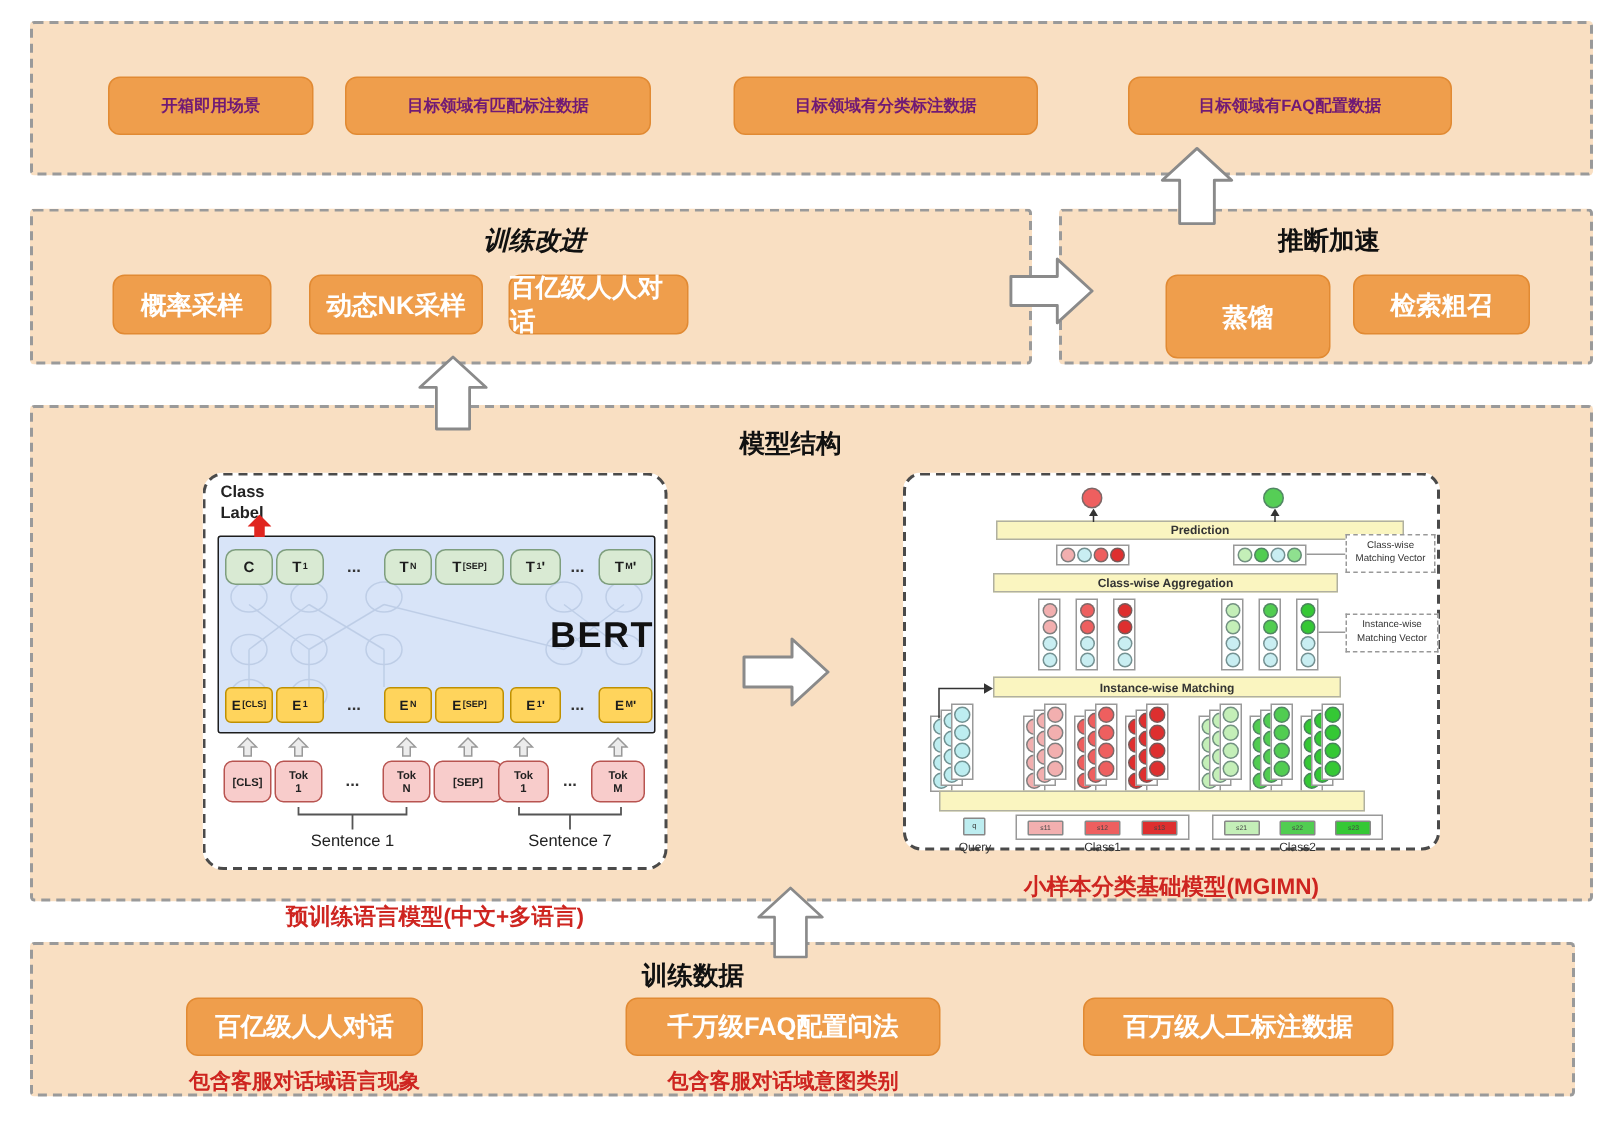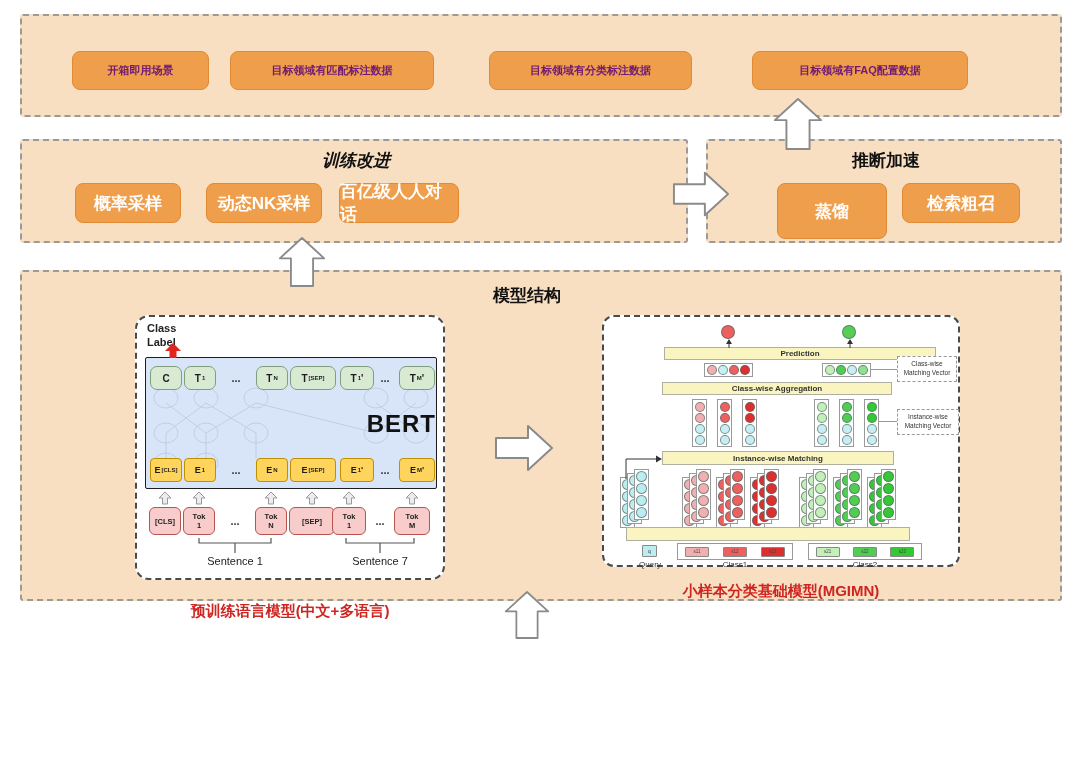--- a/index.html
+++ b/index.html
@@ -491,20 +491,34 @@
           <span class="chip" style="background: rgb(81, 205, 81);">s22</span>
           <span class="chip" style="background: rgb(53, 200, 53);">s23</span>
         </div>
       <div class="tinylbl" style="left:26px;top:243px;width:40px;">Query</div>
       <div class="tinylbl" style="left:73px;top:243px;width:116px;">Class1</div>
       <div class="tinylbl" style="left:204px;top:243px;width:114px;">Class2</div>
     </div>
     <div class="redcap" style="left:580px;top:310px;width:358px;">小样本分类基础模型(MGIMN)</div>
   </div>
 
+  <div class="panel" style="left:20px;top:628px;width:1030px;height:103px;">
+    <div class="ptitle" style="left:370px;top:9px;width:140px;">训练数据</div>
+    <div class="obtn light" style="left:102px;top:35px;width:158px;height:39px;">
+        <span>百亿级人人对话</span>
+      </div>
+    <div class="obtn light" style="left:395px;top:35px;width:210px;height:39px;">
+        <span>千万级FAQ配置问法</span>
+      </div>
+    <div class="obtn light" style="left:700px;top:35px;width:207px;height:39px;">
+        <span>百万级人工标注数据</span>
+      </div>
+    <div class="redcap small" style="left:102px;top:82px;width:158px;">包含客服对话域语言现象</div>
+    <div class="redcap small" style="left:395px;top:82px;width:210px;">包含客服对话域意图类别</div>
+  </div>
 
   <svg class="blockarrow" style="left:772px;top:97px;" width="52" height="54" viewBox="0 0 52 56">
     <polygon points="26,2 50,24 38,24 38,54 14,54 14,24 2,24" fill="#fff" stroke="#8a8a8a" stroke-width="2" stroke-linejoin="round"></polygon>
   </svg>
   <svg class="blockarrow" style="left:672px;top:166px;" width="58" height="56" viewBox="0 0 60 48">
     <polygon points="58,24 34,2 34,14 2,14 2,34 34,34 34,46" fill="#fff" stroke="#8a8a8a" stroke-width="2" stroke-linejoin="round"></polygon>
   </svg>
   <svg class="blockarrow" style="left:278px;top:234px;" width="48" height="56" viewBox="0 0 52 56">
     <polygon points="26,2 50,24 38,24 38,54 14,54 14,24 2,24" fill="#fff" stroke="#8a8a8a" stroke-width="2" stroke-linejoin="round"></polygon>
   </svg>

